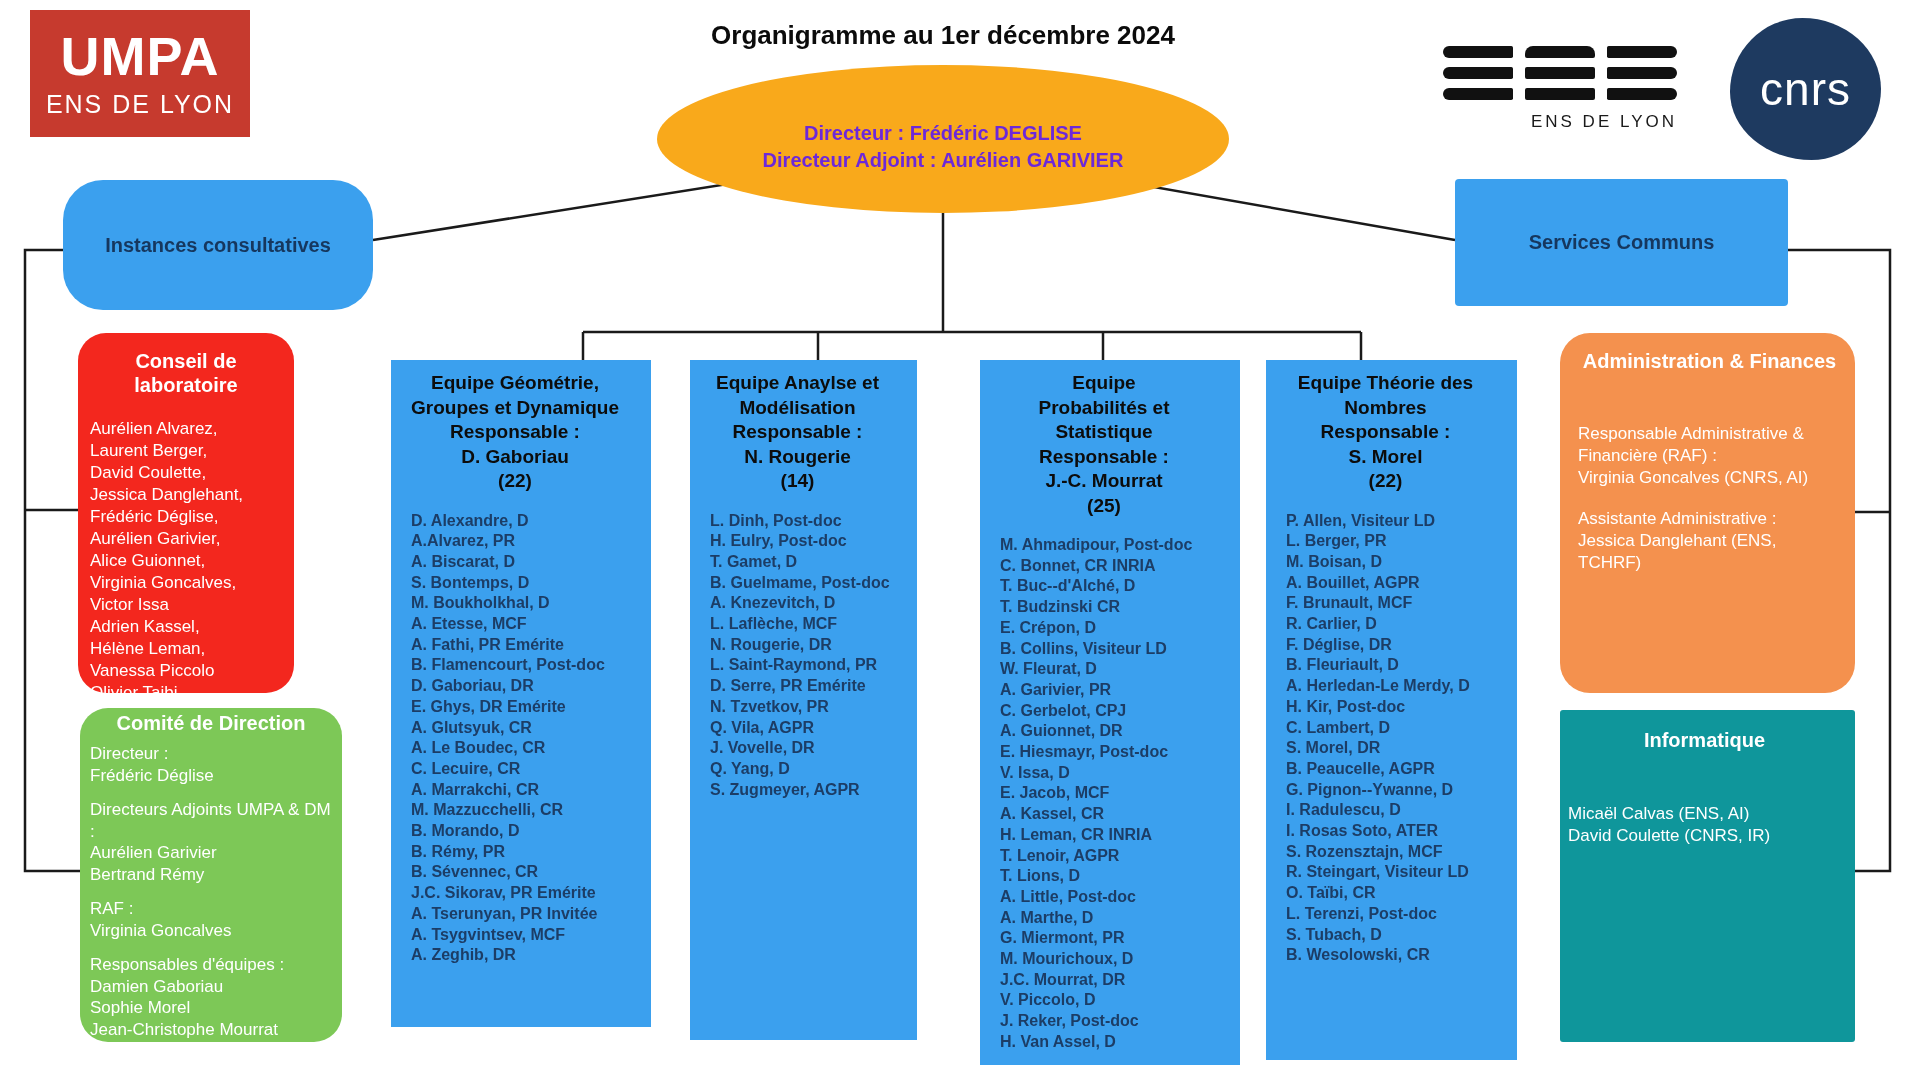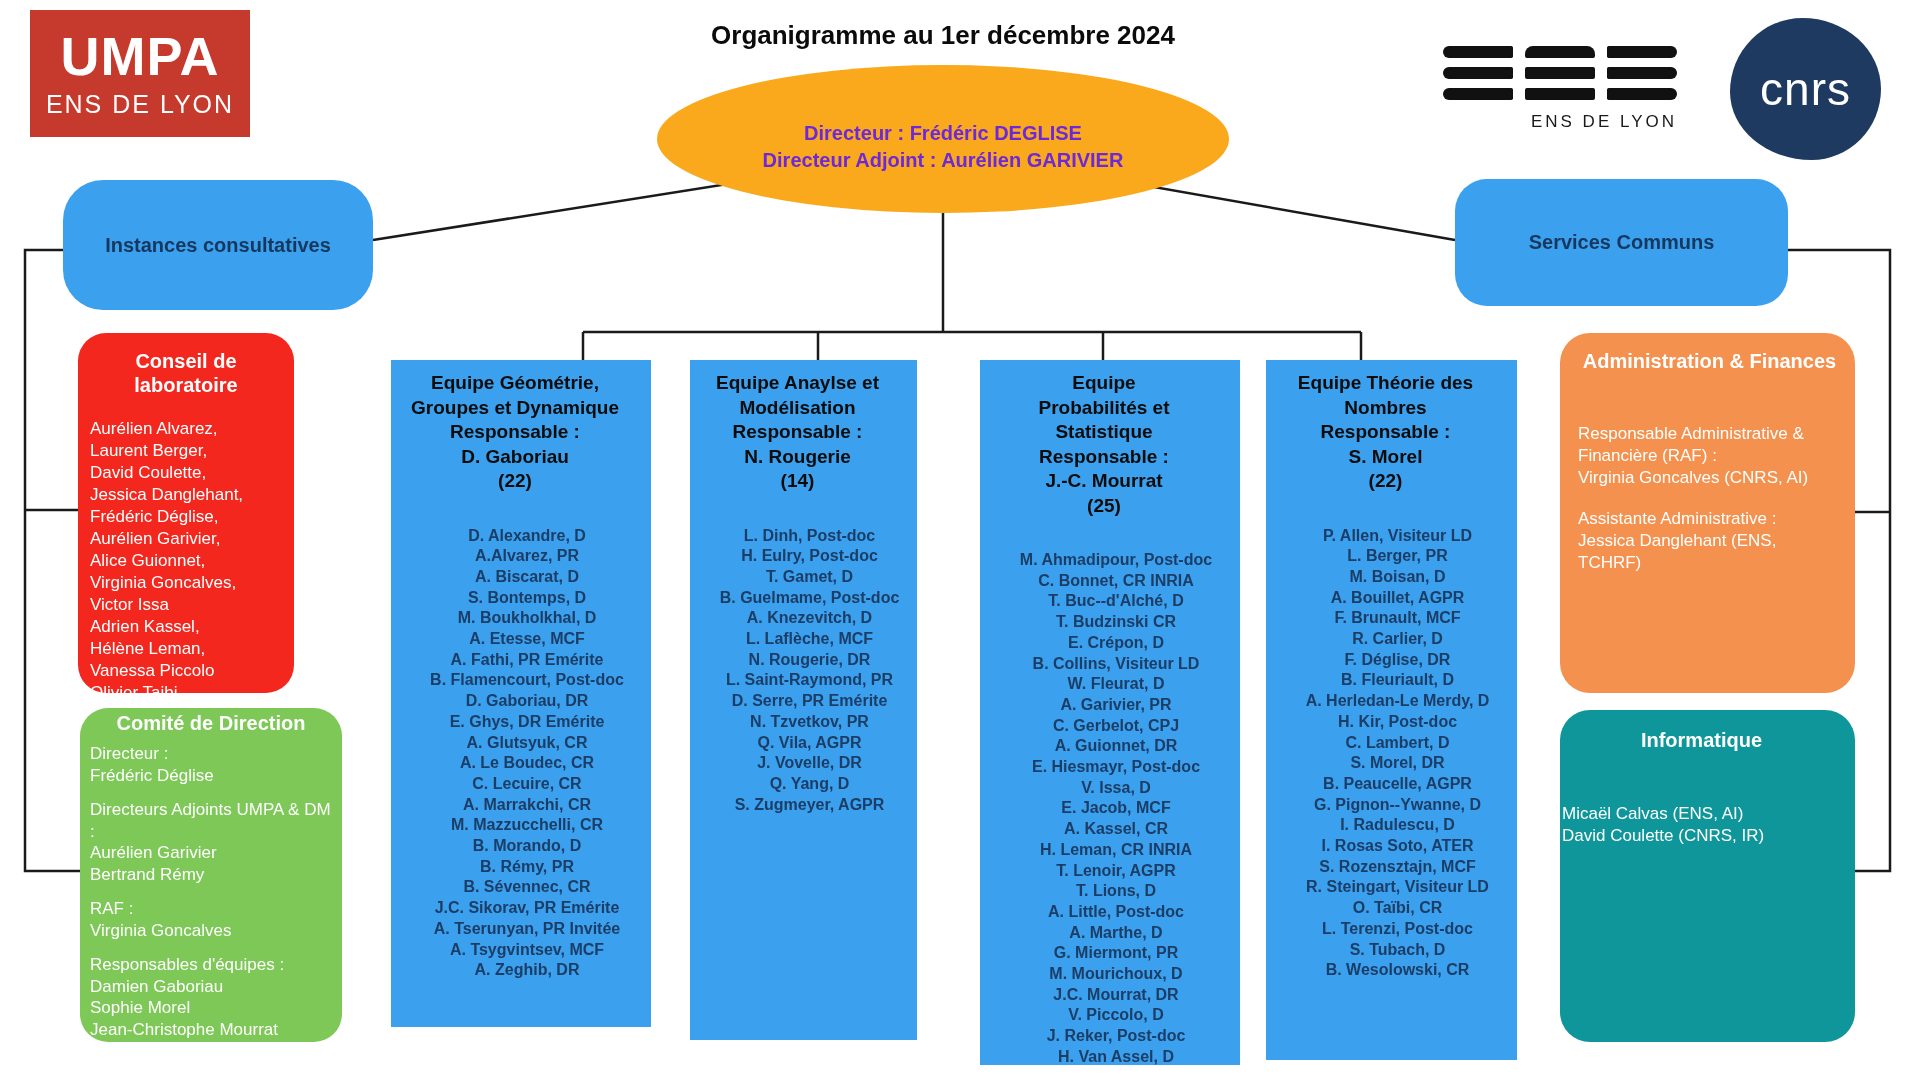--- a/index.html
+++ b/index.html
@@ -40,21 +40,21 @@
 
   
   .cnrs-logo { left:1730px; top:18px; width:151px; height:142px; background:#1E3A60;
     border-radius:48% 52% 46% 54% / 52% 50% 50% 48%;
     display:flex; align-items:center; justify-content:center; }
   .cnrs-logo span { color:#fff; font-size:46px; font-weight:400; letter-spacing:1px; }
 
   
   .pill { background:#3BA0EE; display:flex; align-items:center; justify-content:center; }
   .instances { left:63px; top:180px; width:310px; height:130px; border-radius:40px; }
-  .services  { left:1455px; top:179px; width:333px; height:127px; border-radius:32px; }
+  .services  { left:1455px; top:179px; width:333px; height:127px; border-radius:4px; }
   .pill span { color:#16375E; font-size:20px; font-weight:800; }
 
   
   .card { border-radius:28px; color:#fff; }
   .card .card-title { text-align:center; font-size:20px; font-weight:800; line-height:24px; }
   .card .line { font-size:17px; font-weight:400; line-height:22px; }
 
   .conseil { left:78px; top:333px; width:216px; height:360px; background:#F3271E;
     padding:16px 12px 0 12px; }
   .conseil .card-title { margin-bottom:21px; }
@@ -64,28 +64,28 @@
   .comite .card-title { margin-bottom:8px; }
   .comite .line { line-height:21.5px; }
   .comite .group + .group { margin-top:13px; }
 
   .admin { left:1560px; top:333px; width:295px; height:360px; background:#F4914E;
     border-radius:30px; padding:16px 14px 8px 18px; }
   .admin .card-title { margin-bottom:50px; }
   .admin .group + .group { margin-top:19px; }
 
   .informatique { left:1560px; top:710px; width:295px; height:332px; background:#0F969B;
-    border-radius:30px; padding:18px 14px 0 2px; }
+    border-radius:3px; padding:18px 14px 0 8px; }
   .informatique .card-title { margin-bottom:51px; }
 
   
   .team { background:#3BA0EE; padding:11px 8px 0 20px; }
   .team .team-title { text-align:center; font-size:19px; font-weight:800; color:#0c0c0c;
     line-height:24.5px; margin:0 12px 0 -12px; }
-  .team .team-members { margin-top:32px;text-align:center; }
+  .team .team-members { margin-top:17px; }
   .team .team-members .line { color:#1C3D66; font-size:16px; font-weight:700; line-height:20.7px; }
   .team1 { left:391px; top:360px; width:260px; height:667px; }
   .team2 { left:690px; top:360px; width:227px; height:680px; }
   .team3 { left:980px; top:360px; width:260px; height:705px; }
   .team4 { left:1266px; top:360px; width:251px; height:700px; }
 </style>
 </head>
 <body>
 
 <div class="canvas">

